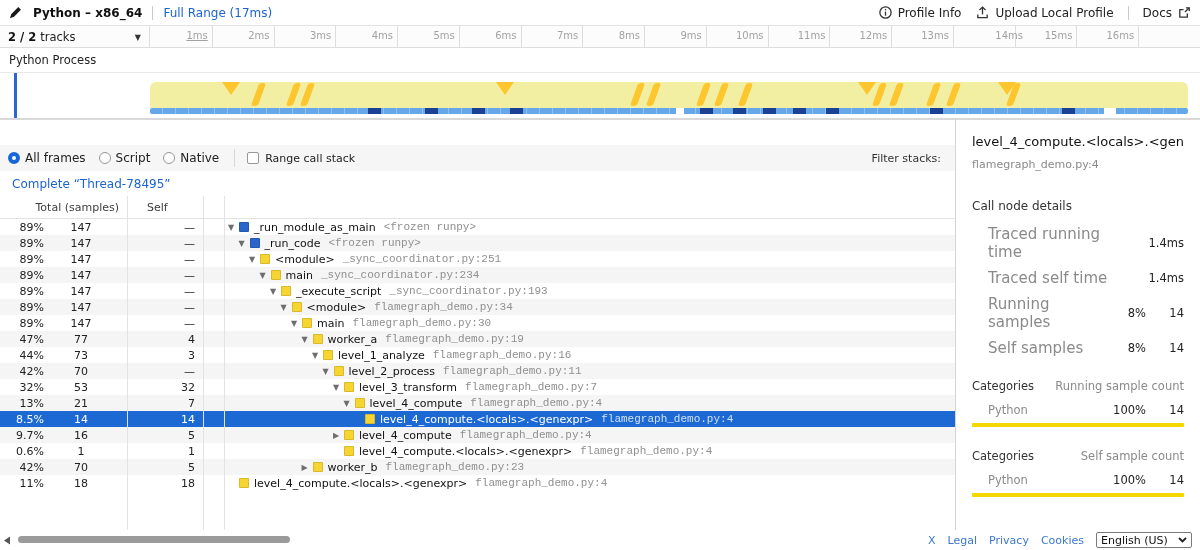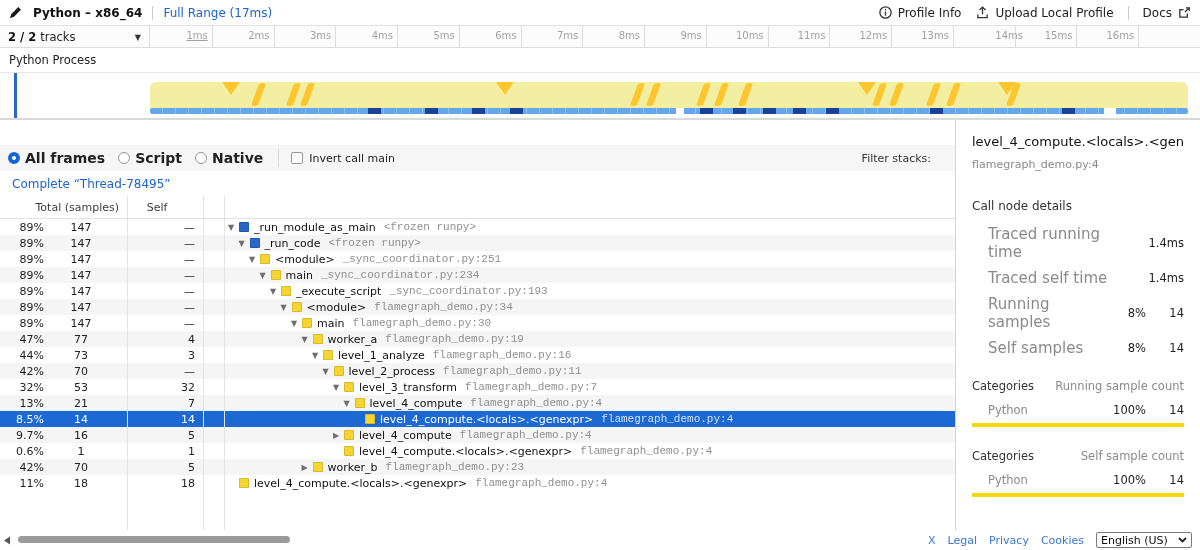--- a/index.html
+++ b/index.html
@@ -54,37 +54,37 @@
   .tabbar { position:absolute; left:0; top:0; width:955px; height:25px; border-bottom:1px solid #c9c9c9; display:flex; }
   .tab { width:104px; height:25px; display:flex; align-items:center; justify-content:center;
     font-size:12px; color:#222; cursor:pointer; background:transparent; }
   .tab.selected { background:#fff; border:1px solid #c9c9c9; border-bottom:1px solid #fff; margin-bottom:-1px; }
   .sidebar-toggle { position:absolute; right:7px; top:4px; width:20px; height:17px; background:none; border:none; cursor:pointer; padding:0; }
 
   .controls { position:absolute; left:0; top:25px; width:955px; height:26px; background:#f6f6f6;
     display:flex; align-items:center; padding:0 10px 0 8px; }
   .radio { width:12px; height:12px; border-radius:50%; border:1px solid #979797; background:#fff; margin-right:5px; flex:none; cursor:pointer; }
   .radio.sel { border:4px solid #1766d9; }
-  .radio-label { margin-right:13px; font-size:14px; cursor:pointer;font-weight:bold; }
+  .radio-label { margin-right:13px; font-size:12px; cursor:pointer; }
   .ctl-sep { width:1px; height:18px; background:#d7d7d7; margin:0 12px 0 2px; }
   .checkbox { width:12px; height:12px; border:1px solid #979797; border-radius:2px; background:#fff; margin-right:6px; flex:none; cursor:pointer; }
-  .filter-label { margin-left:auto; margin-right:14px; font-size:11px; color:#333; }
+  .filter-label { margin-left:auto; margin-right:4px; font-size:11px; color:#333; }
   .filter-wrap { position:relative; width:298px; height:19px; }
   .filter-wrap input { width:100%; height:100%; border:1px solid #8f8f9d; border-radius:3px;
     padding:0 6px 0 24px; font-size:11.5px; font-family:inherit; color:#222; background:#fff; }
   .filter-wrap input::placeholder { color:#9a9a9a; }
   .search-ic { position:absolute; left:6px; top:3px; }
 
   .breadcrumb-row { position:absolute; left:0; top:51px; width:955px; height:25px; background:#fff; display:flex; align-items:center; padding-left:8px; }
   .breadcrumb-btn { background:none; border:none; color:#1b63cf; font-size:12px; font-family:inherit; cursor:pointer; padding:2px 4px; }
 
   .treeheader { position:absolute; left:0; top:76px; width:955px; height:23px; border-bottom:1px solid #e2e2e2;
     display:flex; align-items:center; font-size:11px; color:#3d3d3d; background:#fff; }
   .th-total { width:119px; text-align:right; }
-  .th-self  { width:80px; text-align:center; padding-right:4px; }
+  .th-self  { width:80px; text-align:left; padding-right:4px;padding-left:28px; }
   .colline { position:absolute; top:76px; height:334px; width:1px; background:#e3e3e3; z-index:5; }
 
   .treerows { position:absolute; left:0; top:99px; width:955px; }
   .trow { display:flex; align-items:center; height:16px; width:955px; cursor:default; }
   .trow.odd { background:#f5f5f5; }
   .trow .c-pct   { width:44px; text-align:right; flex:none; }
   .trow .c-total { width:74px; text-align:center; flex:none; }
   .trow .c-self  { width:81px; text-align:right; padding-right:4px; flex:none; }
   .trow .c-tree  { flex:1; display:flex; align-items:center; overflow:hidden; white-space:nowrap; }
   .tw-arrow { width:11px; font-size:8px; color:#6e6e6e; flex:none; }
@@ -260,21 +260,21 @@
         <span id="radios" style="display:flex;align-items:center;">
             <span class="radio sel"></span>
             <span class="radio-label">All frames</span>
             <span class="radio"></span>
             <span class="radio-label">Script</span>
             <span class="radio"></span>
             <span class="radio-label">Native</span>
           </span>
         <div class="ctl-sep"></div>
         <span class="checkbox"></span>
-        <span>Invert call main</span>
+        <span>Range call stack</span>
         <span class="filter-label">Filter stacks:</span>
       </div>
 
       <div class="breadcrumb-row">
         <button class="breadcrumb-btn">Complete “Thread-78495”</button>
       </div>
 
       <div class="treeheader">
         <div class="th-total">Total (samples)</div>
         <div class="th-self">Self</div>

